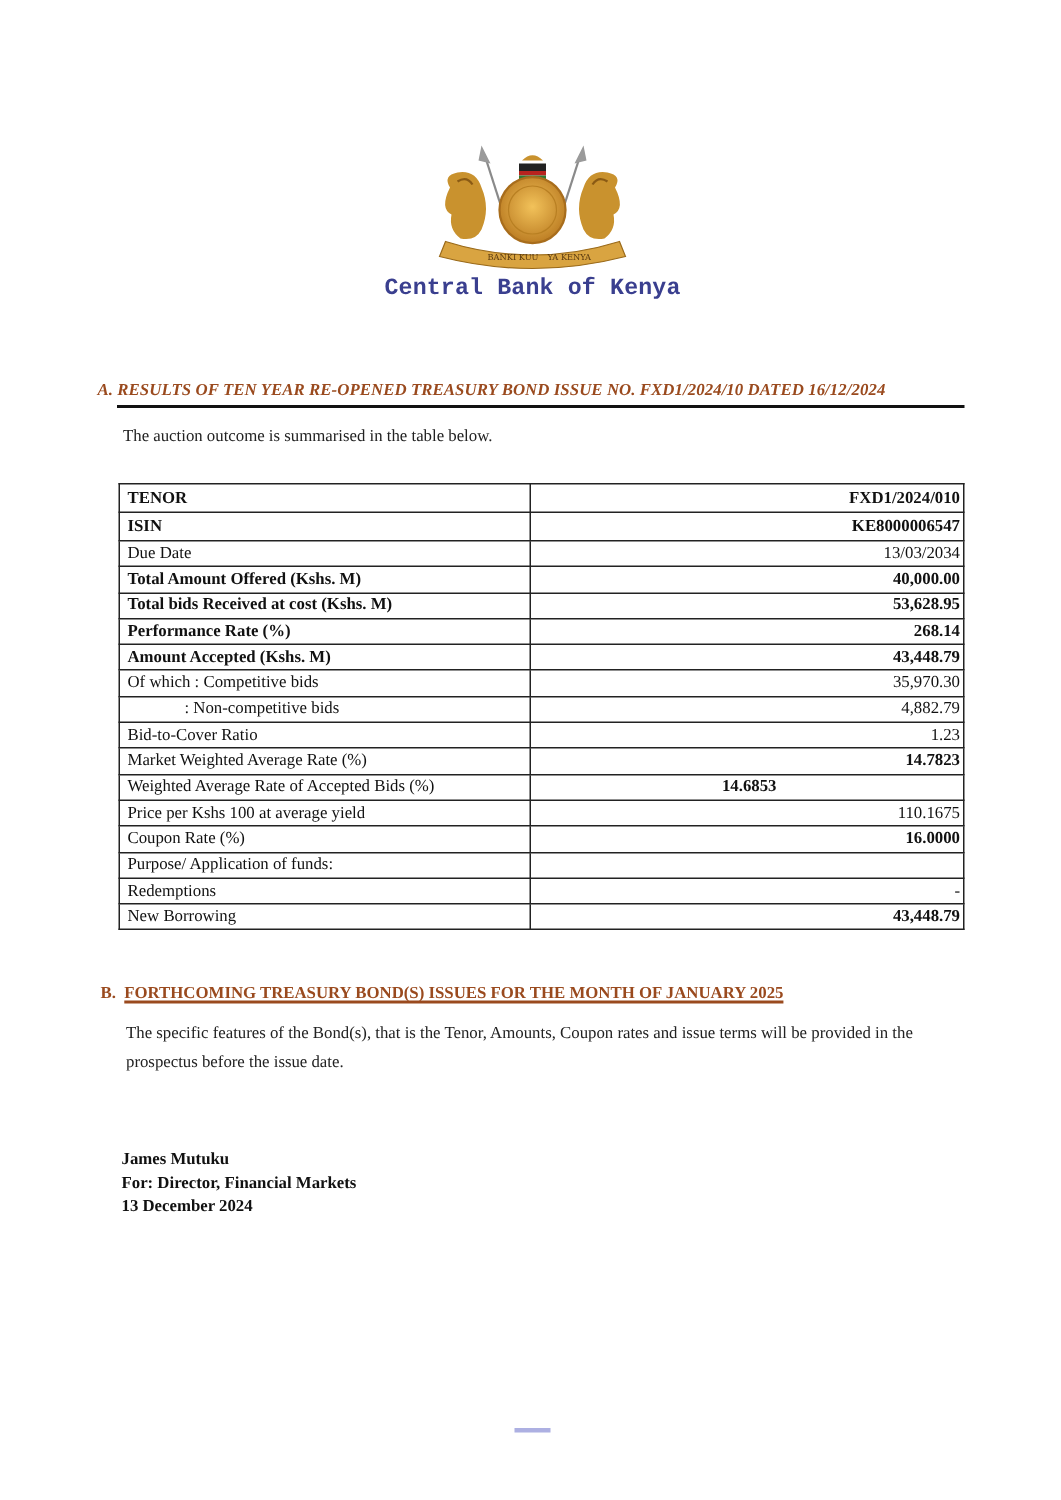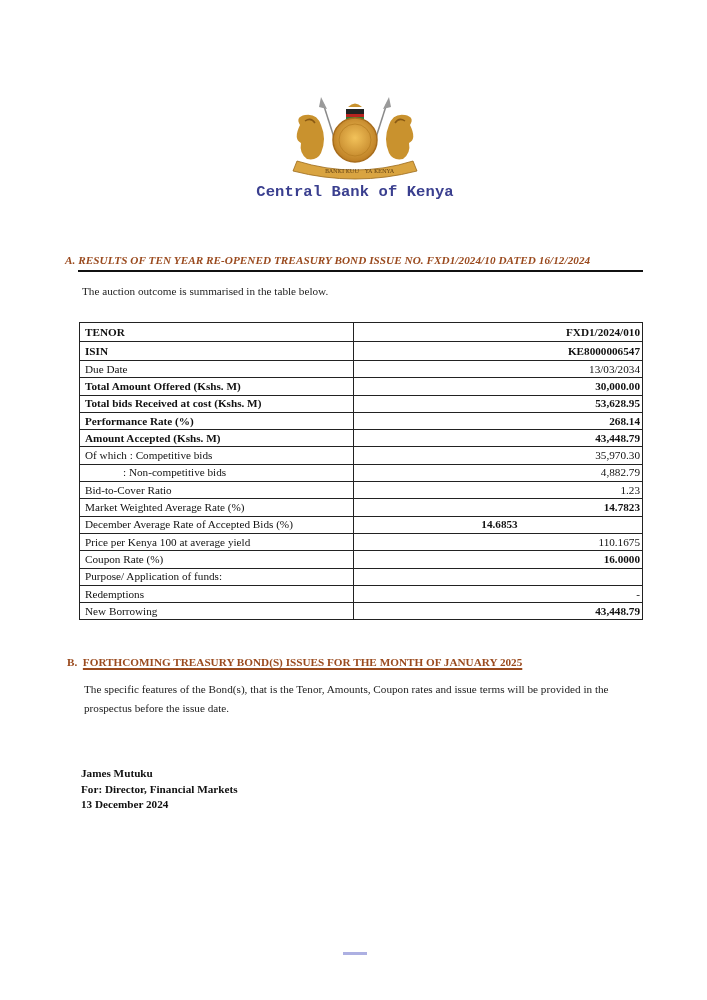--- a/index.html
+++ b/index.html
@@ -110,21 +110,21 @@
       <tr class="bold thick">
         <td class="label">ISIN</td>
         <td class="value">KE8000006547</td>
       </tr>
       <tr>
         <td class="label">Due Date</td>
         <td class="value">13/03/2034</td>
       </tr>
       <tr class="bold">
         <td class="label">Total Amount Offered (Kshs. M)</td>
-        <td class="value">30,000.00</td>
+        <td class="value">40,000.00</td>
       </tr>
       <tr class="bold">
         <td class="label">Total bids Received at cost (Kshs. M)</td>
         <td class="value">53,628.95</td>
       </tr>
       <tr class="bold">
         <td class="label">Performance Rate (%)</td>
         <td class="value">268.14</td>
       </tr>
       <tr class="bold">
@@ -141,25 +141,25 @@
       </tr>
       <tr>
         <td class="label">Bid-to-Cover Ratio</td>
         <td class="value">1.23</td>
       </tr>
       <tr>
         <td class="label">Market Weighted Average Rate (%)</td>
         <td class="value" style="font-weight: bold;">14.7823</td>
       </tr>
       <tr>
-        <td class="label">December Average Rate of Accepted Bids (%)</td>
+        <td class="label">Weighted Average Rate of Accepted Bids (%)</td>
         <td class="value" style="font-weight: bold; text-align: center;">14.6853</td>
       </tr>
       <tr>
-        <td class="label">Price per Kenya 100 at average yield</td>
+        <td class="label">Price per Kshs 100 at average yield</td>
         <td class="value">110.1675</td>
       </tr>
       <tr>
         <td class="label">Coupon Rate (%)</td>
         <td class="value" style="font-weight: bold;">16.0000</td>
       </tr>
       <tr>
         <td class="label">Purpose/ Application of funds:</td>
         <td class="value"></td>
       </tr>

